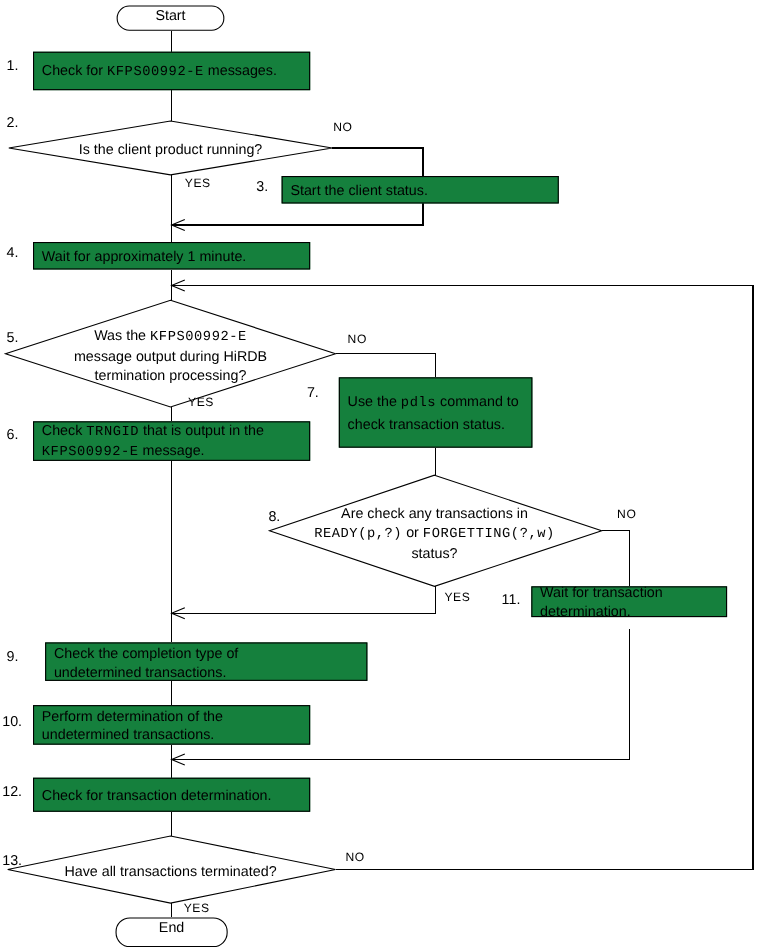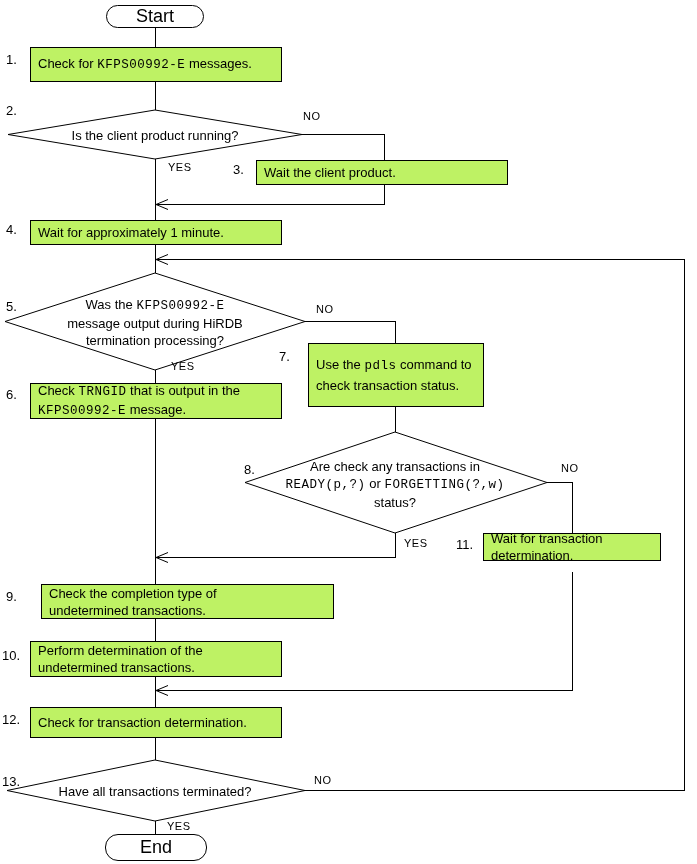--- a/index.html
+++ b/index.html
@@ -1,27 +1,27 @@
 <!DOCTYPE html>
 <html><head>
 <meta charset="utf-8">
 <style>
   html, body { margin:0; padding:0; background:#ffffff; }
   body { width:697px; height:864px; font-family:"Liberation Sans", sans-serif; color:#000000; }
   #canvas { position:relative; width:697px; height:864px; background:#ffffff; overflow:hidden; }
   svg.wires { position:absolute; left:0; top:0; }
   .box {
     position:absolute; box-sizing:border-box; border:1px solid #000;
-    background:#bef264; display:flex; flex-direction:column; justify-content:center;
+    background:#15803d; display:flex; flex-direction:column; justify-content:center;
     padding-left:7px; font-size:13px; line-height:17px; white-space:nowrap;
   }
   .box.tall { line-height:20px; }
   .terminal {
     position:absolute; box-sizing:border-box; border:1px solid #000; border-radius:13px;
-    background:#fff; display:flex; align-items:center; justify-content:center; font-size:18px;
+    background:#fff; display:flex; justify-content:center; font-size:13px;
   }
   .num { position:absolute; font-size:13px; }
   .branch { position:absolute; font-size:11px; letter-spacing:0.5px; }
   .dlabel { position:absolute; font-size:13px; line-height:17px; text-align:center; white-space:nowrap; }
   .mono { font-family:"Liberation Mono", monospace; font-size:12.5px; letter-spacing:0.5px; }
 </style>
 </head>
 <body>
 
 <div id="canvas">
@@ -65,21 +65,21 @@
   <div class="num" style="left:2px;top:648px">10.</div>
   <div class="num" style="left:456px;top:537px">11.</div>
   <div class="num" style="left:2px;top:712px">12.</div>
   <div class="num" style="left:2px;top:774px">13.</div>
 
   <div class="box" style="left:30px;top:47px;width:252px;height:35px">
     <div><span>Check for </span><span class="mono">KFPS00992-E</span><span> messages.</span></div>
   </div>
 
   <div class="box" style="left:256px;top:160px;width:252px;height:25px">
-    <div>Wait the client product.</div>
+    <div>Start the client status.</div>
   </div>
 
   <div class="box" style="left:30px;top:220px;width:252px;height:25px">
     <div>Wait for approximately 1 minute.</div>
   </div>
 
   <div class="box" style="left:30px;top:383px;width:252px;height:36px">
     <div><span>Check </span><span class="mono">TRNGID</span><span> that is output in the</span></div>
     <div><span class="mono">KFPS00992-E</span><span> message.</span></div>
   </div>

